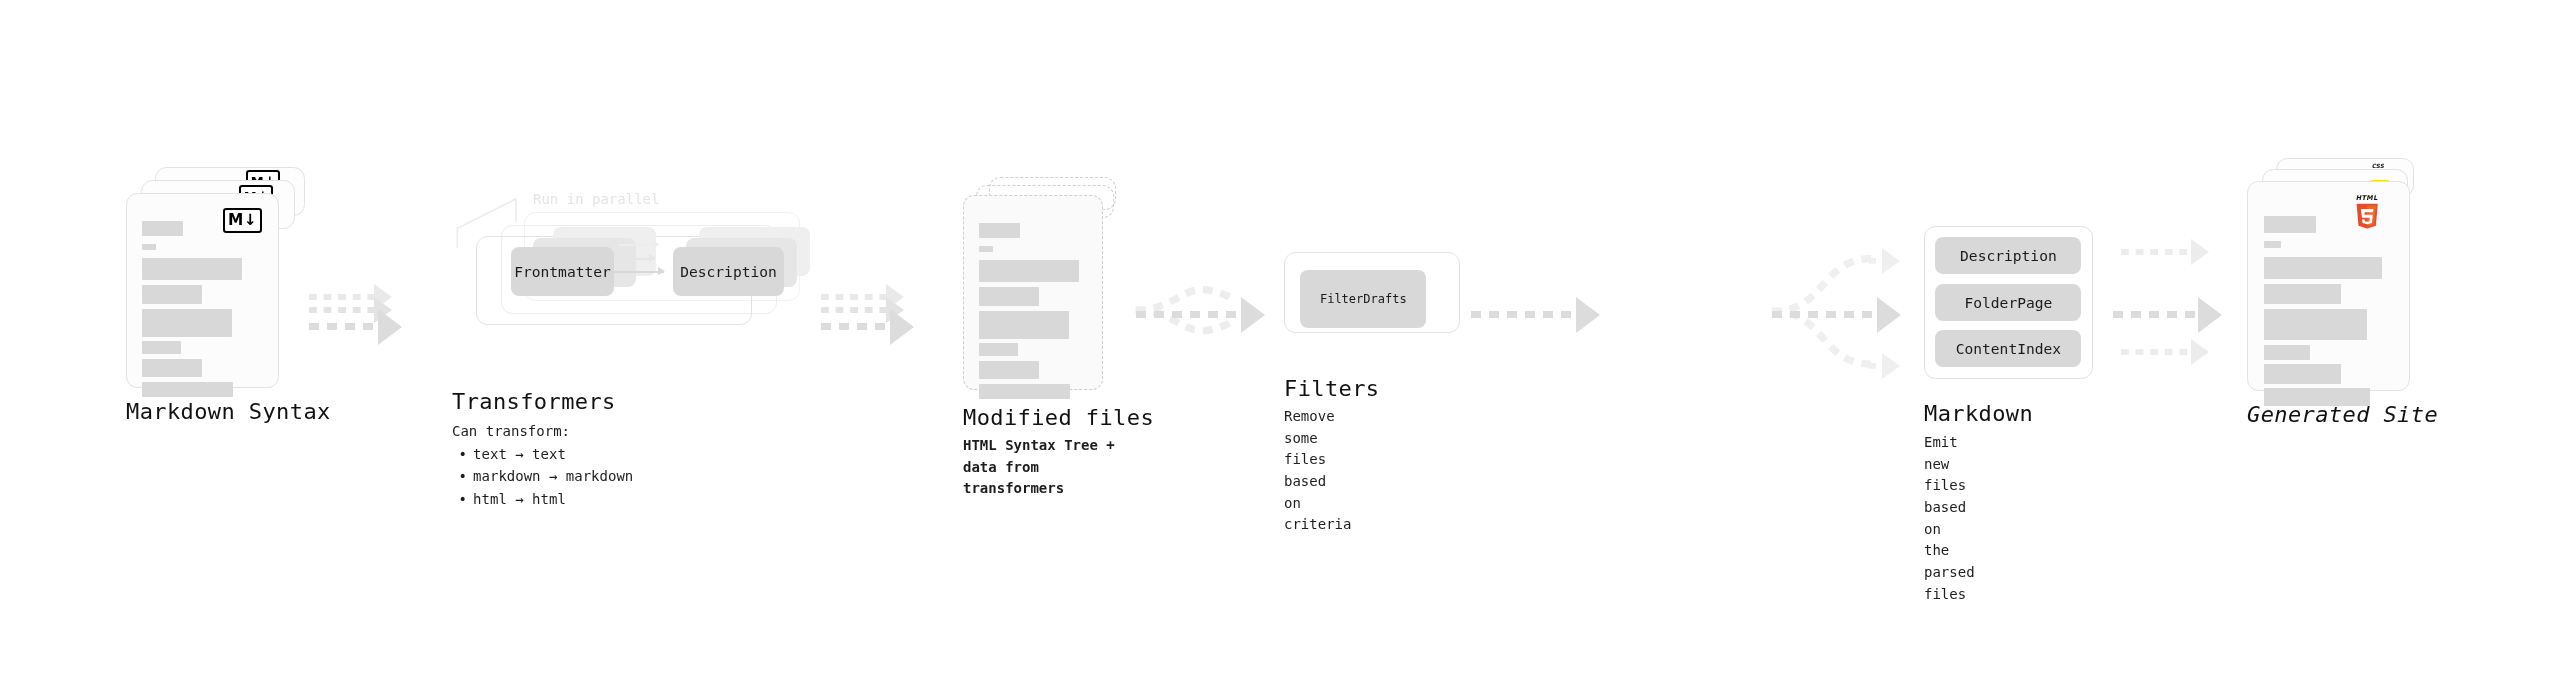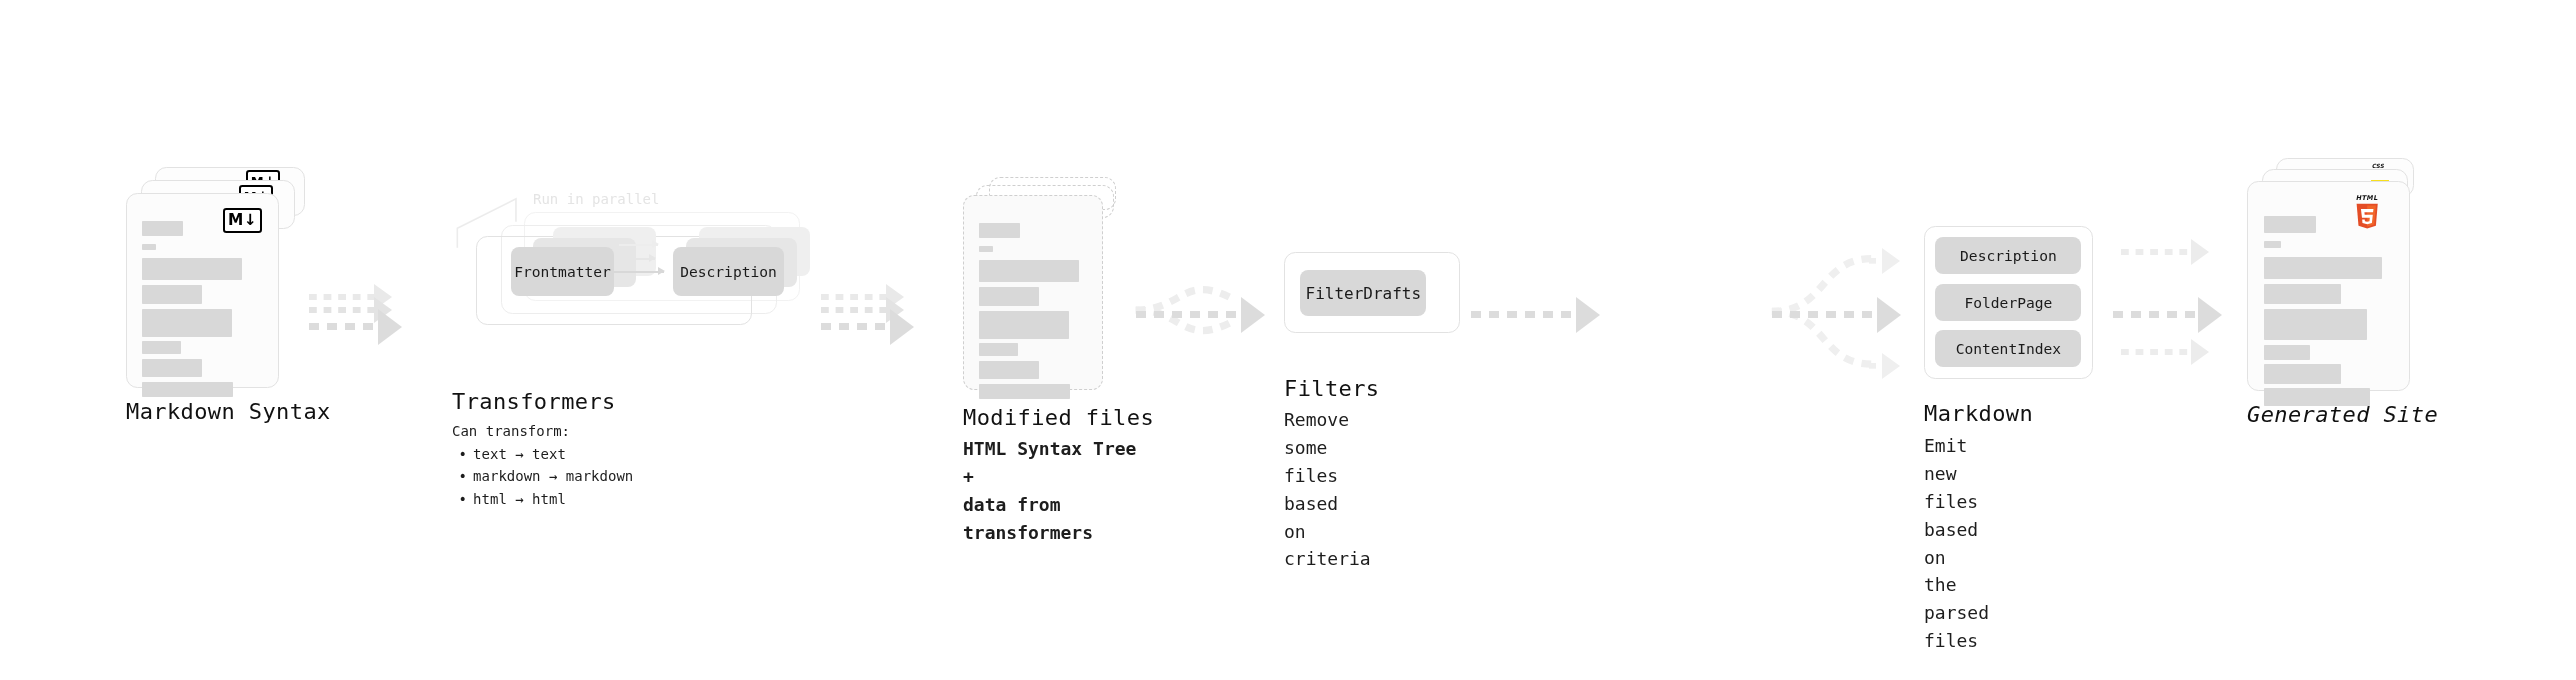--- a/index.html
+++ b/index.html
@@ -136,21 +136,21 @@
   .title {
     position: absolute;
     color: #111111;
     font-size: 22px;
     letter-spacing: 0.4px;
     white-space: nowrap;
   }
   .caption {
     position: absolute;
     color: #1d1d1d;
-    font-size: 18px;
+    font-size: 14px;
     line-height: 1.55;
     white-space: pre-line;
   }
   .caption-lead {
     position: absolute;
     color: #1d1d1d;
     font-size: 14px;
     line-height: 1.55;
     white-space: nowrap;
   }
@@ -374,21 +374,21 @@
   </svg>
   <div class="node" style="left:1136px; top:297px; color:#dcdcdc;">
     <div class="arrow" style="width:130px;">
       <div class="shaft" style="width:107px;"></div>
       <div class="head"></div>
     </div>
   </div>
 
   <div class="node" style="left:1284px; top:252px;">
     <div class="group-box" style="left:0px; top:0px; width:176px; height:81px;"></div>
-    <div class="pill" style="left:16.3px; top:18px; width:126px; height:46px; font-size:16px;">
+    <div class="pill" style="left:16.3px; top:18px; width:126px; height:58px; font-size:12px;">
       <span>FilterDrafts</span>
     </div>
     <div class="title" style="left:0px; top:124px;">Filters</div>
     <div class="caption" style="left:0px; top:154px;">Remove some files based
 on criteria</div>
   </div>
 
   <div class="node" style="left:1471px; top:297px; color:#dcdcdc;">
     <div class="arrow" style="width:130px;">
       <div class="shaft" style="width:107px;"></div>

